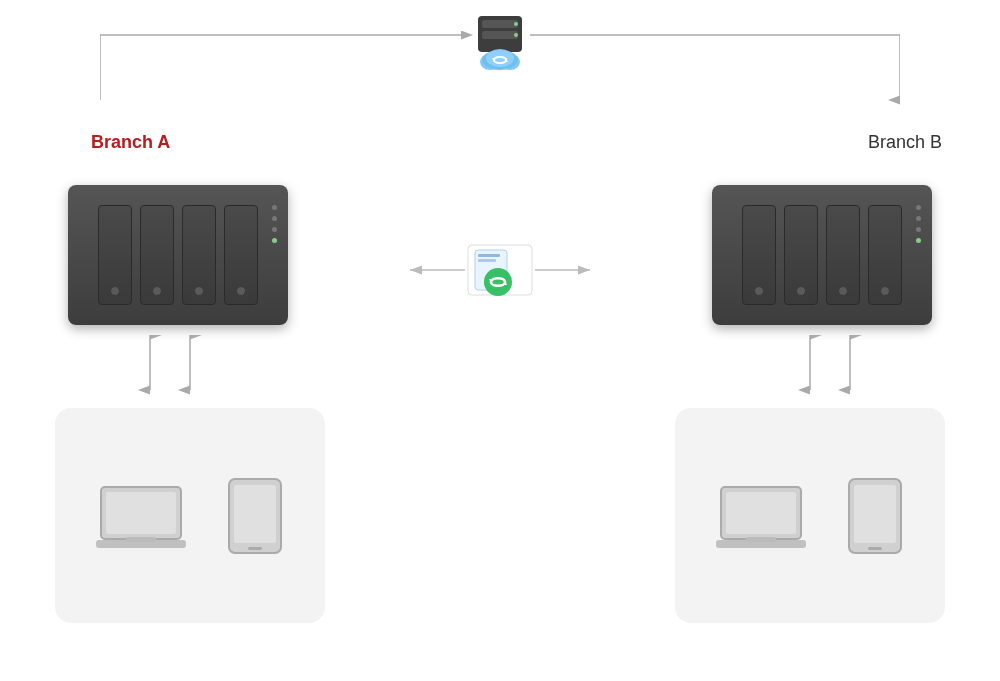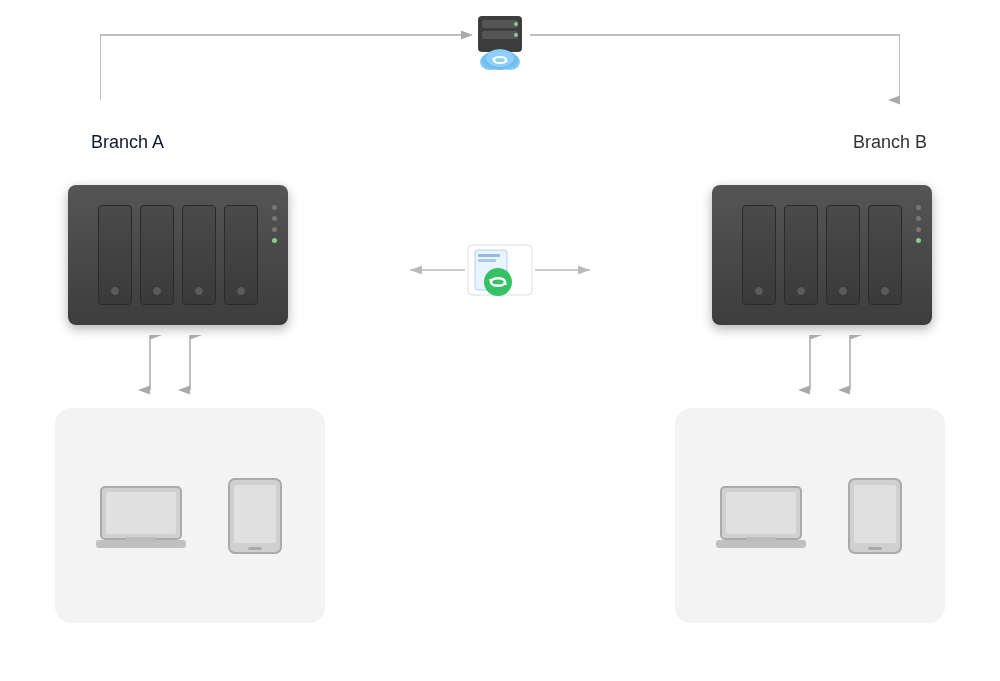--- a/index.html
+++ b/index.html
@@ -135,24 +135,24 @@
       <ellipse cx="36" cy="50" rx="14" ry="9" fill="#90d0ff" opacity="0.9"></ellipse>
 
       <path d="M30,52 C30,48 42,48 42,52" stroke="white" stroke-width="2" fill="none" stroke-linecap="round"></path>
       <path d="M42,52 C42,56 30,56 30,52" stroke="white" stroke-width="2" fill="none" stroke-linecap="round"></path>
       <polygon points="28,50 30,54 32,50" fill="white"></polygon>
       <polygon points="40,50 42,54 44,50" fill="white" transform="rotate(180,42,52)"></polygon>
     </svg>
   </div>
 
   <div style="position:absolute;top:132px;left:91px;">
-    <span style="font-size:18px;font-weight:400;color:#0f172a;">Branch A</span>
-  </div>
-
-  <div style="position:absolute;top:132px;right:73px;">
+    <span style="font-size:18px;font-weight:700;color:#b91c1c;">Branch A</span>
+  </div>
+
+  <div style="position:absolute;top:132px;right:58px;">
     <span style="font-size:18px;font-weight:500;color:#333;">Branch B</span>
   </div>
 
   <div style="position:absolute;top:185px;left:68px;">
     <div class="nas-box">
       <div class="nas-drives">
         <div class="nas-drive">
             <div class="nas-drive-circle"></div>
           </div>
         <div class="nas-drive">

